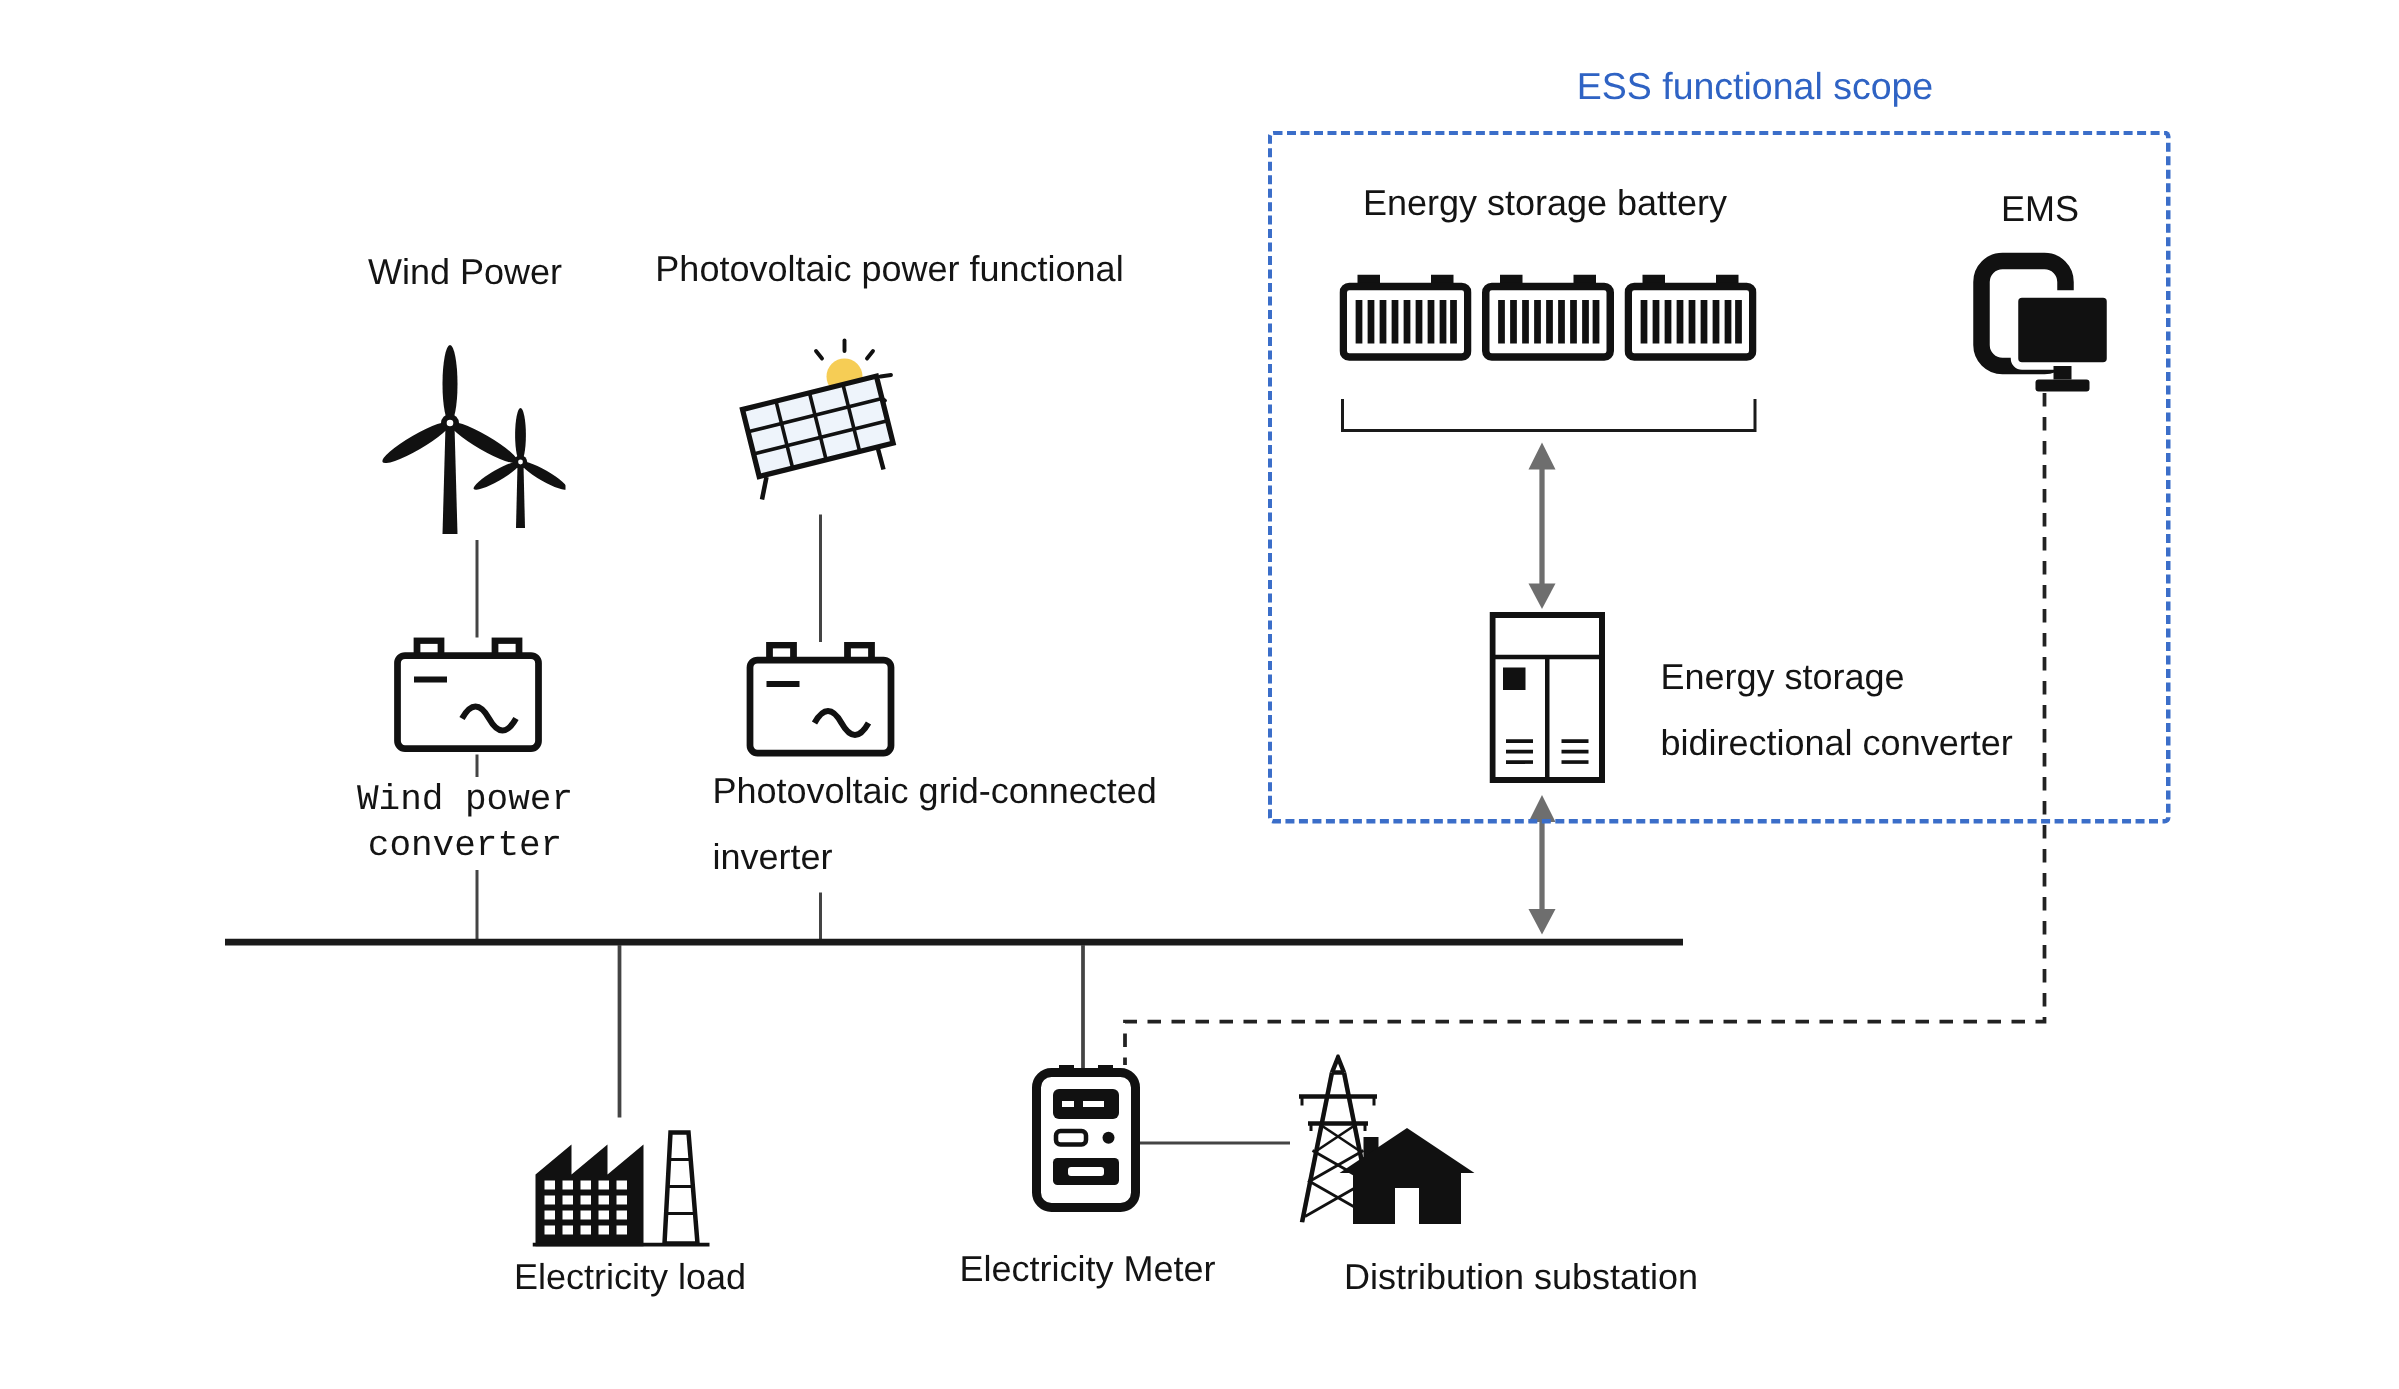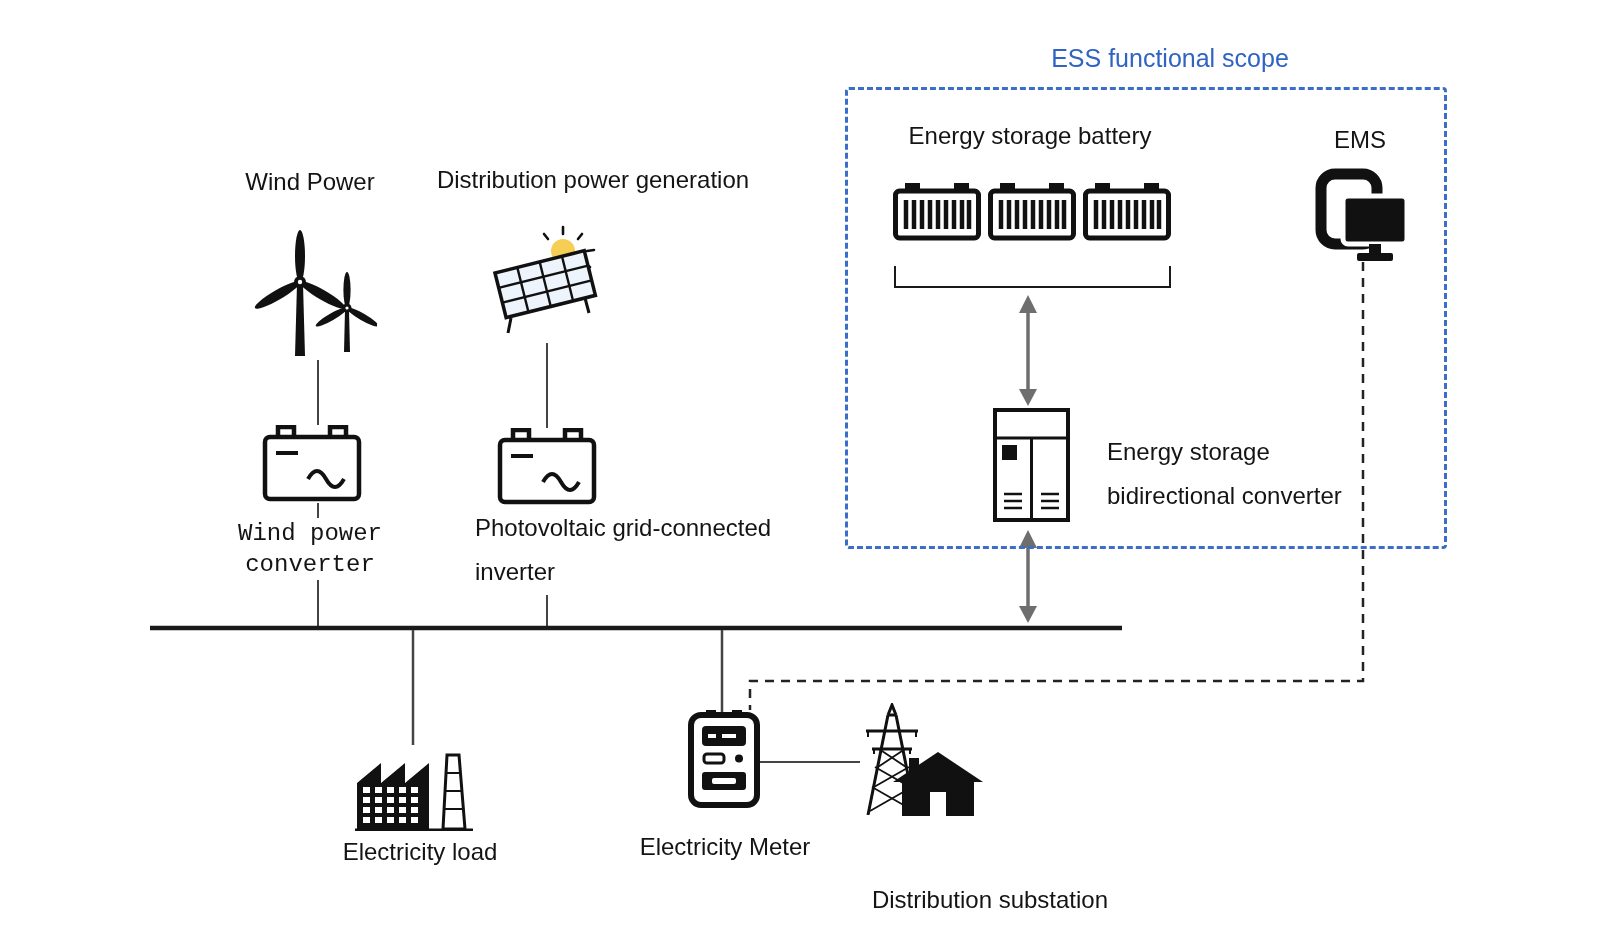--- a/index.html
+++ b/index.html
@@ -65,21 +65,21 @@
       <polygon points="1028,623 1019,606 1037,606" stroke="none"></polygon>
     </g>
 
     <path d="M1363 262 V681 H750 V710" fill="none" stroke="#222" stroke-width="2.5" stroke-dasharray="9 7"></path>
   </svg>
 
   <div id="ess-box"></div>
   <div class="label center" style="left:205px;top:166px;width:210px;">Wind Power</div>
 
   <div class="label blue center" style="left:1020px;top:42px;width:300px;">ESS functional scope</div>
-  <div class="label center" style="left:408px;top:164px;width:370px;">Distribution power generation</div>
+  <div class="label center" style="left:408px;top:164px;width:370px;">Photovoltaic power functional</div>
 
   <div class="icon" style="left:252px;top:220px;width:125px;height:140px;">
     <svg viewBox="0 0 125 140">
       <g fill="#111">
         <polygon points="45,64 51,64 53,136 43,136"></polygon>
         <ellipse cx="48" cy="36" rx="5" ry="26"></ellipse>
         <ellipse cx="48" cy="36" rx="5" ry="26" transform="rotate(120 48 62)"></ellipse>
         <ellipse cx="48" cy="36" rx="5" ry="26" transform="rotate(240 48 62)"></ellipse>
         <circle cx="48" cy="62" r="6"></circle>
         <circle cx="48" cy="62" r="2.2" fill="#fff"></circle>
@@ -304,15 +304,15 @@
     </svg>
   </div>
   <div class="icon" style="left:893px;top:752px;width:90px;height:64px;">
     <svg viewBox="0 0 90 64">
       <rect x="16" y="6" width="10" height="18" fill="#111"></rect>
       <polygon points="0,30 45,0 90,30" fill="#111"></polygon>
       <rect x="9" y="28" width="72" height="36" fill="#111"></rect>
       <rect x="37" y="40" width="16" height="24" fill="#fff"></rect>
     </svg>
   </div>
-  <div class="label center" style="left:850px;top:836px;width:280px;margin-top:48px;">Distribution substation</div>
+  <div class="label center" style="left:874px;top:836px;width:280px;">Distribution substation</div>
 
 </div>
 
 </body></html>

